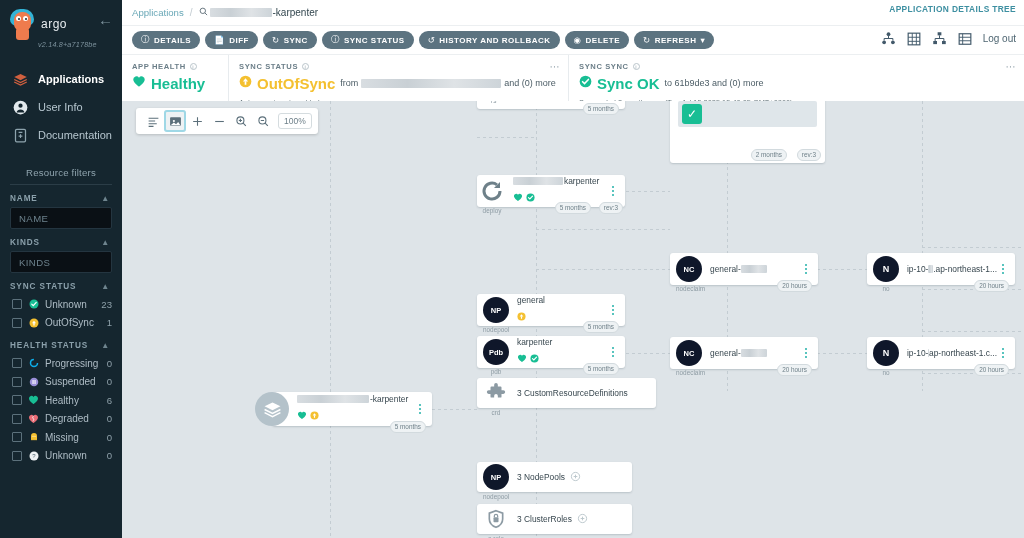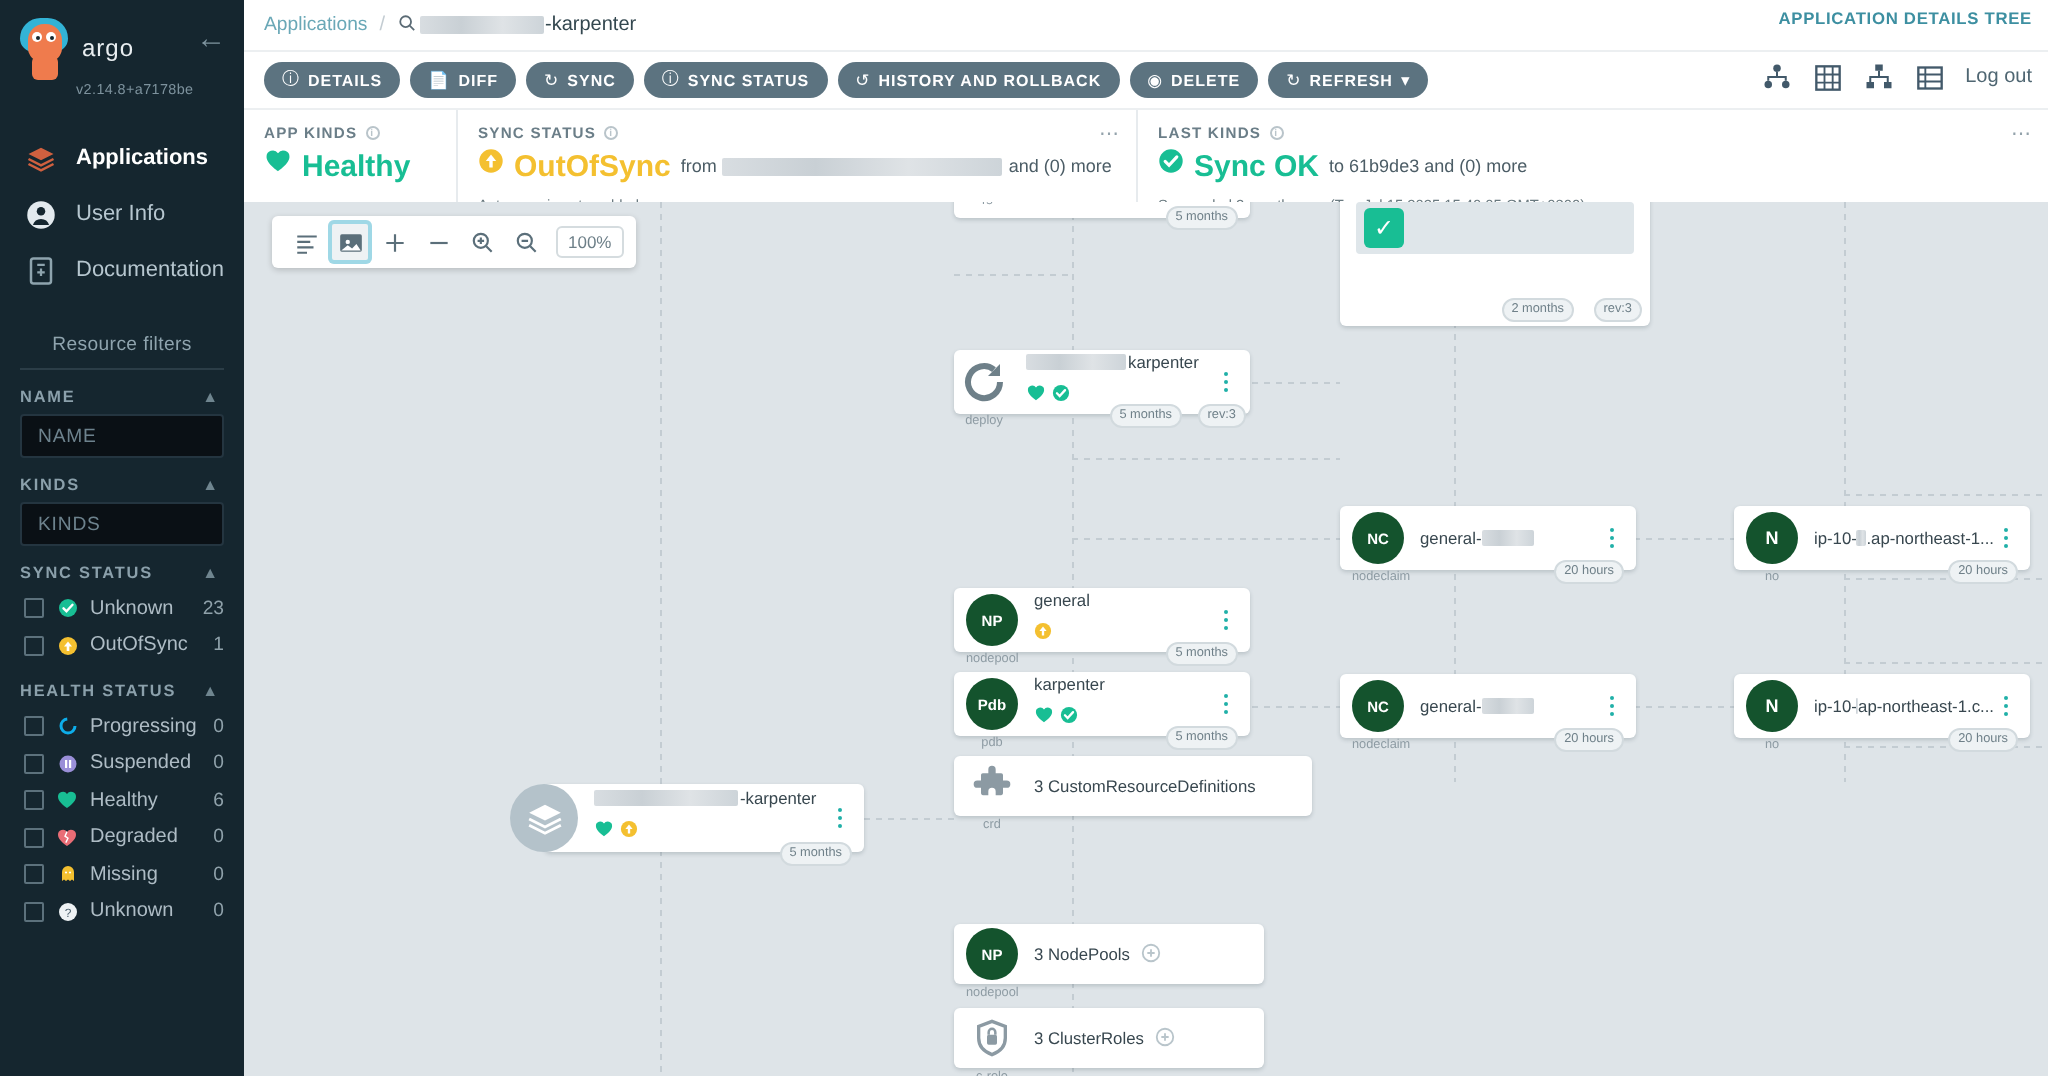--- a/index.html
+++ b/index.html
@@ -31,21 +31,21 @@
   }
   .argo-mark .eye { width: 5px; height: 5px; border-radius: 50%; background: #fff; position: absolute; top: 7px; }
   .argo-mark .eye.l { left: 7px; } .argo-mark .eye.r { left: 14px; }
   .argo-mark .eye i { display:block; width:2px;height:2px;border-radius:50%;background:#15262f;margin:1.5px auto;}
   .argo-mark .body { width: 13px; height: 12px; border-radius: 3px; background: #ef7b4d; position: absolute; top: 19px; left: 7px; }
   .argo-word { font-size: 12px; letter-spacing: .5px; color: #e9eef1; margin-left: 6px; font-weight: 400; }
   .sb-back {
     position: absolute; right: 9px; top: 12px;
     color: #7e949f; font-size: 15px; line-height: 1; cursor: pointer;
   }
-  .sb-version { font-size: 7.2px; color: #7d929d; margin: 1px 0 0 38px; letter-spacing: .2px; }
+  .sb-version { font-size: 7.2px; color: #7d929d; margin: 1px 0 0 38px; letter-spacing: .2px; font-style: italic; }
 
   .sb-nav { margin-top: 16px; }
   .sb-item {
     display: flex; align-items: center; gap: 9px;
     height: 28px; padding-left: 12px; cursor: pointer;
     font-size: 11px; color: #b6c6cf;
   }
   .sb-item.active { color: #ffffff; font-weight: bold; }
   .sb-ico { width: 17px; height: 17px; flex: none; display:flex; align-items:center; justify-content:center; }
 
@@ -165,21 +165,21 @@
   .zlevel { border: 1px solid #d5dcdf; border-radius: 3px; font-size: 8.5px;
             color: #6d7f88; padding: 2px 5px; margin-left: 4px; }
 
   
   .node {
     position: absolute; background: #fff; border-radius: 3px;
     box-shadow: 0 1px 2px rgba(40,60,70,.20);
     display: flex; align-items: center;
   }
   .node .circ {
-    width: 26px; height: 26px; border-radius: 50%; background: #14532d;
+    width: 26px; height: 26px; border-radius: 50%; background: #0f172a;
     color: #fff; font-size: 7.5px; font-weight: bold;
     display: flex; align-items: center; justify-content: center;
     margin-left: 6px; flex: none; position: relative;
   }
   .node .kindlbl {
     position: absolute; left: 0; right: 0; bottom: -10px; text-align: center;
     font-size: 6.4px; color: #8d9ba3; white-space: nowrap; font-weight: normal;
   }
   .node .body { flex: 1; padding-left: 8px; min-width: 0; }
   .node .nm { font-size: 8.4px; color: #38474f; white-space: nowrap; overflow: hidden;
@@ -458,21 +458,21 @@
               <path d="M2 9h20M2 15h20M8 3v18" stroke="#42596a" stroke-width="1.6"></path>
             </svg>
         </span>
         <span class="logout">Log out</span>
       </div>
     </div>
 
     <div class="statusstrip">
       <div class="scard c1">
         <div class="scard-h">
-          <span>APP KINDS</span>
+          <span>APP HEALTH</span>
           <span class="info-c">i</span>
         </div>
         <div class="bigstat">
           <span>
             <svg width="14" height="13" viewBox="0 0 22 20">
                 <path d="M11 18S2 12.2 2 6.9A4.9 4.9 0 0 1 11 4a4.9 4.9 0 0 1 9 2.9C20 12.2 11 18 11 18z" fill="#18be94"></path>
               </svg>
           </span>
           <span class="t healthy">Healthy</span>
         </div>
@@ -507,21 +507,21 @@
           </span>
         </div>
         <div class="meta-row">
           <span class="k">Comment:</span>
           <span class="redact" style="width:140px;height:8px;"></span>
         </div>
       </div>
 
       <div class="scard c3">
         <div class="scard-h">
-          <span>LAST KINDS</span>
+          <span>SYNC SYNC</span>
           <span class="info-c">i</span>
         </div>
         <span class="scard-dots">⋯</span>
         <div class="bigstat">
           <span>
             <svg width="13" height="13" viewBox="0 0 20 20">
                 <circle cx="10" cy="10" r="9" fill="#18be94"></circle>
                 <path d="M5.5 10.3l3 3 6-6.5" stroke="#fff" stroke-width="2.4" fill="none" stroke-linecap="round"></path>
               </svg>
           </span>

